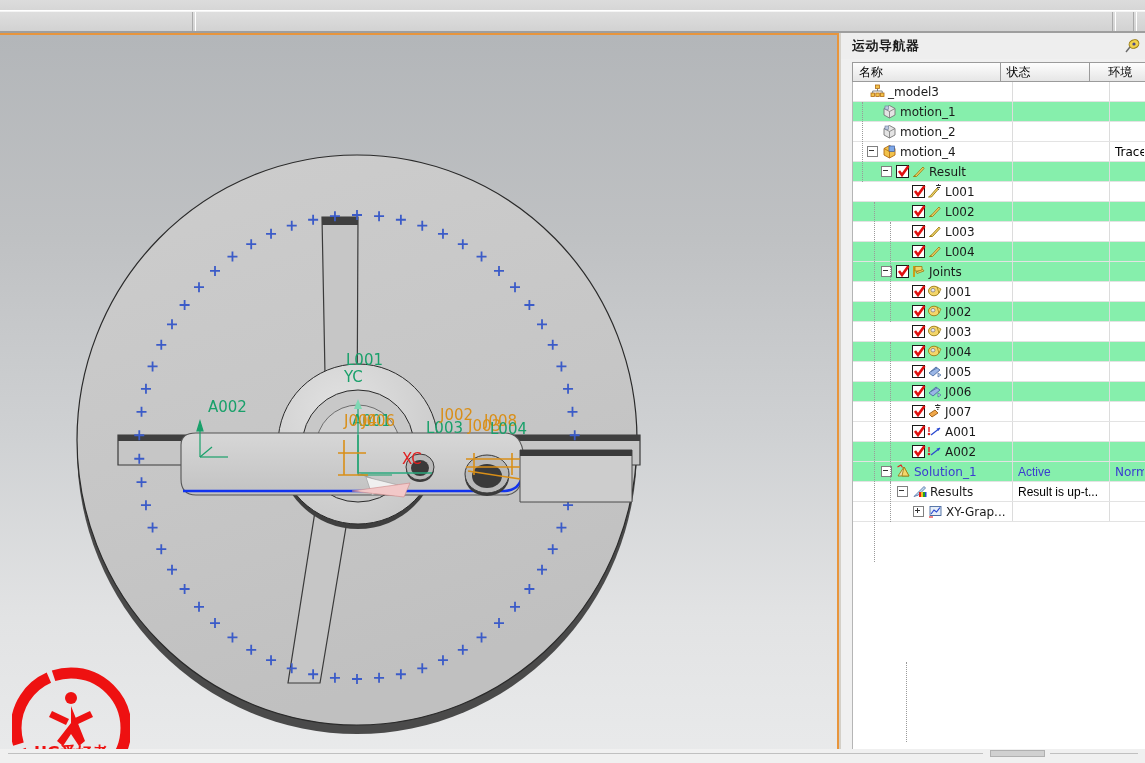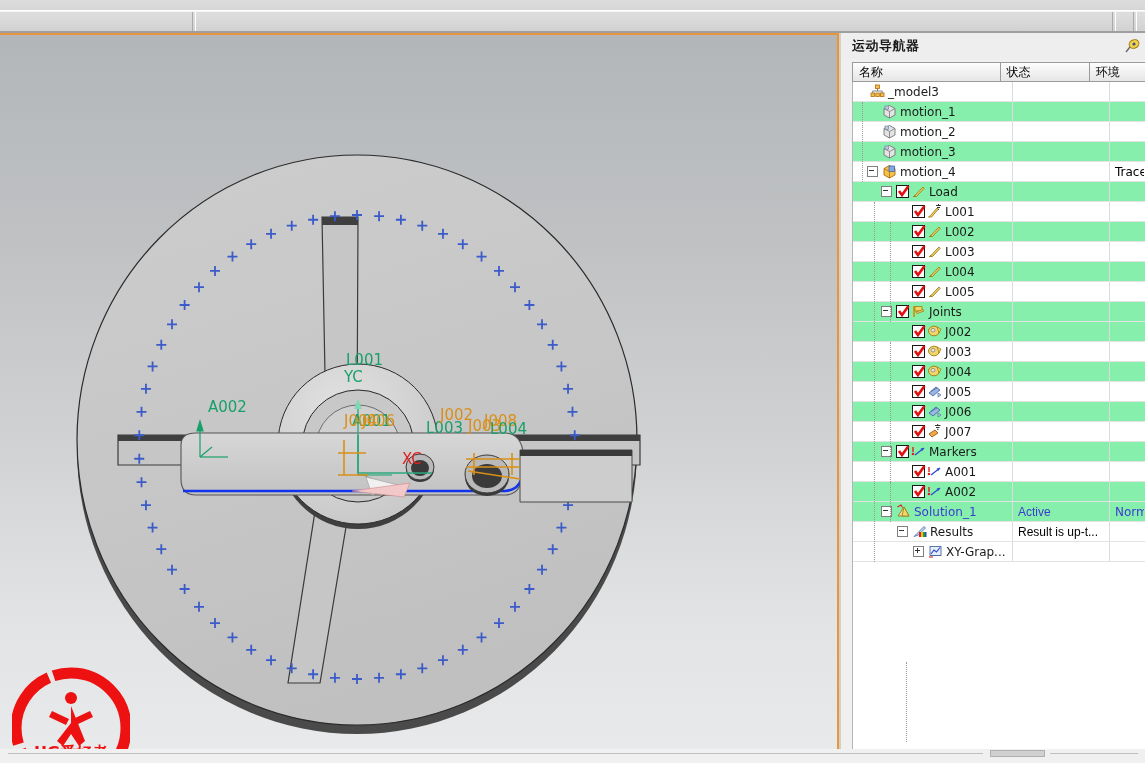--- a/index.html
+++ b/index.html
@@ -77,21 +77,21 @@
   }
   .th{
     height:18px;line-height:18px;padding-left:6px;
     border-right:1px solid #9b9b9b;
     box-sizing:border-box;font-size:12px;color:#000;
     font-family:"DejaVu Sans","Liberation Sans",sans-serif;
     overflow:hidden;white-space:nowrap;
   }
   .th.c0{width:161px;}
   .th.c1{width:97px;}
-  .th.c2{width:60px;border-right:none;}
+  .th.c2{width:60px;border-right:none;text-align:center;}
 
   
   .tree-body{
     position:absolute;left:11px;top:49px;width:293px;height:681px;
     overflow:hidden;background:#ffffff;
     border-left:1px solid #b5b5b5;
     box-sizing:border-box;
   }
   .trow{
     position:relative;height:20px;width:292px;
@@ -399,34 +399,20 @@
             <span class="ico"><svg width="15" height="15" viewBox="0 0 15 15">
                 <path d="M2 4.5 L7.5 1.5 L13 4.5 L13 11 L7.5 14 L2 11 Z" fill="#e4e4e4" stroke="#777" stroke-width="0.9"></path>
                 <path d="M2 4.5 L7.5 7.5 L13 4.5 M7.5 7.5 L7.5 14" stroke="#777" fill="none" stroke-width="0.8"></path>
                 <rect x="3" y="2" width="3.5" height="3.5" fill="#bcc8e0" stroke="#6a7a9a" stroke-width="0.6"></rect>
               </svg></span>
             <span class="tlabel">motion_2</span>
           </div>
           <div class="tcell1"></div>
           <div class="tcell2"></div>
         </div>
-        <div class="trow alt">
-          <div class="tcell0">
-            <span class="spacer" style="width: 14px;"></span>
-            <span class="spacer" style="width: 15px;"></span>
-            <span class="ico"><svg width="15" height="15" viewBox="0 0 15 15">
-                <path d="M2 4.5 L7.5 1.5 L13 4.5 L13 11 L7.5 14 L2 11 Z" fill="#e4e4e4" stroke="#777" stroke-width="0.9"></path>
-                <path d="M2 4.5 L7.5 7.5 L13 4.5 M7.5 7.5 L7.5 14" stroke="#777" fill="none" stroke-width="0.8"></path>
-                <rect x="3" y="2" width="3.5" height="3.5" fill="#bcc8e0" stroke="#6a7a9a" stroke-width="0.6"></rect>
-              </svg></span>
-            <span class="tlabel">motion_3</span>
-          </div>
-          <div class="tcell1"></div>
-          <div class="tcell2"></div>
-        </div>
         <div class="trow">
           <div class="tcell0">
             <span class="spacer" style="width: 14px;"></span>
             <span class="expander"></span>
             <span class="spacer" style="width: 4px;"></span>
             <span class="ico"><svg width="15" height="15" viewBox="0 0 15 15">
                 <path d="M2 4.5 L7.5 1.5 L13 4.5 L13 11 L7.5 14 L2 11 Z" fill="#f2c24a" stroke="#b06a12" stroke-width="0.9"></path>
                 <rect x="7" y="2" width="5.5" height="5.5" fill="#7fa8e8" stroke="#3a5a9a" stroke-width="0.7"></rect>
                 <path d="M2 4.5 L7.5 7.5 M7.5 7.5 L7.5 14" stroke="#b06a12" fill="none" stroke-width="0.8"></path>
               </svg></span>
@@ -442,21 +428,21 @@
             <span class="spacer" style="width: 4px;"></span>
             <span class="chk">
               <svg width="13" height="13" viewBox="0 0 13 13">
                 <path d="M2 6 L5 10 L11.5 1" stroke="#e01010" stroke-width="2.6" fill="none"></path>
               </svg>
             </span>
             <span class="ico"><svg width="15" height="15" viewBox="0 0 15 15">
                 <path d="M2.5 12.5 L4.5 11 L12 3 L13 4.5 L5.5 12.5 Z" fill="#f4d66a" stroke="#9a7a12" stroke-width="0.9"></path>
                 <path d="M2.5 12.5 L4.5 11.5" stroke="#9a7a12" stroke-width="0.8"></path>
               </svg></span>
-            <span class="tlabel">Load</span>
+            <span class="tlabel">Result</span>
           </div>
           <div class="tcell1"></div>
           <div class="tcell2"></div>
         </div>
         <div class="trow">
           <div class="tcell0">
             <span class="spacer" style="width: 44px;"></span>
             <span class="spacer" style="width: 15px;"></span>
             <span class="chk">
               <svg width="13" height="13" viewBox="0 0 13 13">
@@ -515,38 +501,20 @@
             <span class="chk">
               <svg width="13" height="13" viewBox="0 0 13 13">
                 <path d="M2 6 L5 10 L11.5 1" stroke="#e01010" stroke-width="2.6" fill="none"></path>
               </svg>
             </span>
             <span class="ico"><svg width="15" height="15" viewBox="0 0 15 15">
                 <path d="M2.5 12.5 L4.5 11 L12 3 L13 4.5 L5.5 12.5 Z" fill="#f4d66a" stroke="#9a7a12" stroke-width="0.9"></path>
                 <path d="M2.5 12.5 L4.5 11.5" stroke="#9a7a12" stroke-width="0.8"></path>
               </svg></span>
             <span class="tlabel">L004</span>
-          </div>
-          <div class="tcell1"></div>
-          <div class="tcell2"></div>
-        </div>
-        <div class="trow">
-          <div class="tcell0">
-            <span class="spacer" style="width: 44px;"></span>
-            <span class="spacer" style="width: 15px;"></span>
-            <span class="chk">
-              <svg width="13" height="13" viewBox="0 0 13 13">
-                <path d="M2 6 L5 10 L11.5 1" stroke="#e01010" stroke-width="2.6" fill="none"></path>
-              </svg>
-            </span>
-            <span class="ico"><svg width="15" height="15" viewBox="0 0 15 15">
-                <path d="M2.5 12.5 L4.5 11 L12 3 L13 4.5 L5.5 12.5 Z" fill="#f4d66a" stroke="#9a7a12" stroke-width="0.9"></path>
-                <path d="M2.5 12.5 L4.5 11.5" stroke="#9a7a12" stroke-width="0.8"></path>
-              </svg></span>
-            <span class="tlabel">L005</span>
           </div>
           <div class="tcell1"></div>
           <div class="tcell2"></div>
         </div>
         <div class="trow alt">
           <div class="tcell0">
             <span class="spacer" style="width: 28px;"></span>
             <span class="expander"></span>
             <span class="spacer" style="width: 4px;"></span>
             <span class="chk">
@@ -557,72 +525,91 @@
             <span class="ico"><svg width="15" height="15" viewBox="0 0 15 15">
                 <path d="M3 2 L3 13" stroke="#c9a018" stroke-width="2"></path>
                 <path d="M4 2.5 L11 2.5 L11 7 L4 7 Z" fill="#f4d66a" stroke="#9a7a12" stroke-width="0.8"></path>
                 <path d="M5 8 L12 5.5 L13 7 L6 9.5 Z" fill="#f4d66a" stroke="#9a7a12" stroke-width="0.8"></path>
               </svg></span>
             <span class="tlabel">Joints</span>
           </div>
           <div class="tcell1"></div>
           <div class="tcell2"></div>
         </div>
-        <div class="trow alt">
+        <div class="trow">
           <div class="tcell0">
             <span class="spacer" style="width: 44px;"></span>
             <span class="spacer" style="width: 15px;"></span>
             <span class="chk">
               <svg width="13" height="13" viewBox="0 0 13 13">
                 <path d="M2 6 L5 10 L11.5 1" stroke="#e01010" stroke-width="2.6" fill="none"></path>
               </svg>
             </span>
             <span class="ico"><svg width="15" height="15" viewBox="0 0 15 15">
                 <ellipse cx="7" cy="7" rx="5.5" ry="4.8" fill="#f4d66a" stroke="#9a7a12" stroke-width="0.9"></ellipse>
                 <ellipse cx="6" cy="6.2" rx="2" ry="1.8" fill="#e8e8e8" stroke="#777" stroke-width="0.7"></ellipse>
                 <path d="M10 3 L14 5 L12 9 Z" fill="#f4d66a" stroke="#9a7a12" stroke-width="0.7"></path>
               </svg></span>
-            <span class="tlabel">J002</span>
-          </div>
-          <div class="tcell1"></div>
-          <div class="tcell2"></div>
-        </div>
-        <div class="trow">
+            <span class="tlabel">J001</span>
+          </div>
+          <div class="tcell1"></div>
+          <div class="tcell2"></div>
+        </div>
+        <div class="trow alt">
           <div class="tcell0">
             <span class="spacer" style="width: 44px;"></span>
             <span class="spacer" style="width: 15px;"></span>
             <span class="chk">
               <svg width="13" height="13" viewBox="0 0 13 13">
                 <path d="M2 6 L5 10 L11.5 1" stroke="#e01010" stroke-width="2.6" fill="none"></path>
               </svg>
             </span>
             <span class="ico"><svg width="15" height="15" viewBox="0 0 15 15">
                 <ellipse cx="7" cy="7" rx="5.5" ry="4.8" fill="#f4d66a" stroke="#9a7a12" stroke-width="0.9"></ellipse>
                 <ellipse cx="6" cy="6.2" rx="2" ry="1.8" fill="#e8e8e8" stroke="#777" stroke-width="0.7"></ellipse>
                 <path d="M10 3 L14 5 L12 9 Z" fill="#f4d66a" stroke="#9a7a12" stroke-width="0.7"></path>
               </svg></span>
-            <span class="tlabel">J003</span>
-          </div>
-          <div class="tcell1"></div>
-          <div class="tcell2"></div>
-        </div>
-        <div class="trow alt">
+            <span class="tlabel">J002</span>
+          </div>
+          <div class="tcell1"></div>
+          <div class="tcell2"></div>
+        </div>
+        <div class="trow">
           <div class="tcell0">
             <span class="spacer" style="width: 44px;"></span>
             <span class="spacer" style="width: 15px;"></span>
             <span class="chk">
               <svg width="13" height="13" viewBox="0 0 13 13">
                 <path d="M2 6 L5 10 L11.5 1" stroke="#e01010" stroke-width="2.6" fill="none"></path>
               </svg>
             </span>
             <span class="ico"><svg width="15" height="15" viewBox="0 0 15 15">
                 <ellipse cx="7" cy="7" rx="5.5" ry="4.8" fill="#f4d66a" stroke="#9a7a12" stroke-width="0.9"></ellipse>
                 <ellipse cx="6" cy="6.2" rx="2" ry="1.8" fill="#e8e8e8" stroke="#777" stroke-width="0.7"></ellipse>
                 <path d="M10 3 L14 5 L12 9 Z" fill="#f4d66a" stroke="#9a7a12" stroke-width="0.7"></path>
               </svg></span>
+            <span class="tlabel">J003</span>
+          </div>
+          <div class="tcell1"></div>
+          <div class="tcell2"></div>
+        </div>
+        <div class="trow alt">
+          <div class="tcell0">
+            <span class="spacer" style="width: 44px;"></span>
+            <span class="spacer" style="width: 15px;"></span>
+            <span class="chk">
+              <svg width="13" height="13" viewBox="0 0 13 13">
+                <path d="M2 6 L5 10 L11.5 1" stroke="#e01010" stroke-width="2.6" fill="none"></path>
+              </svg>
+            </span>
+            <span class="ico"><svg width="15" height="15" viewBox="0 0 15 15">
+                <ellipse cx="7" cy="7" rx="5.5" ry="4.8" fill="#f4d66a" stroke="#9a7a12" stroke-width="0.9"></ellipse>
+                <ellipse cx="6" cy="6.2" rx="2" ry="1.8" fill="#e8e8e8" stroke="#777" stroke-width="0.7"></ellipse>
+                <path d="M10 3 L14 5 L12 9 Z" fill="#f4d66a" stroke="#9a7a12" stroke-width="0.7"></path>
+              </svg></span>
             <span class="tlabel">J004</span>
           </div>
           <div class="tcell1"></div>
           <div class="tcell2"></div>
         </div>
         <div class="trow">
           <div class="tcell0">
             <span class="spacer" style="width: 44px;"></span>
             <span class="spacer" style="width: 15px;"></span>
             <span class="chk">
@@ -666,41 +653,20 @@
             <span class="chk">
               <svg width="13" height="13" viewBox="0 0 13 13">
                 <path d="M2 6 L5 10 L11.5 1" stroke="#e01010" stroke-width="2.6" fill="none"></path>
               </svg>
             </span>
             <span class="ico"><svg width="15" height="15" viewBox="0 0 15 15">
                 <path d="M2 10 L8 6 L11 9 L5 13 Z" fill="#f0a84a" stroke="#9a5a12" stroke-width="0.9"></path>
                 <path d="M8 1.5 L13.5 1.5 M9 3.5 L12.5 3.5 M10 5.3 L11.5 5.3 M10.7 0 L10.7 2" stroke="#333" fill="none" stroke-width="1"></path>
               </svg></span>
             <span class="tlabel">J007</span>
-          </div>
-          <div class="tcell1"></div>
-          <div class="tcell2"></div>
-        </div>
-        <div class="trow alt">
-          <div class="tcell0">
-            <span class="spacer" style="width: 28px;"></span>
-            <span class="expander"></span>
-            <span class="spacer" style="width: 4px;"></span>
-            <span class="chk">
-              <svg width="13" height="13" viewBox="0 0 13 13">
-                <path d="M2 6 L5 10 L11.5 1" stroke="#e01010" stroke-width="2.6" fill="none"></path>
-              </svg>
-            </span>
-            <span class="ico"><svg width="15" height="15" viewBox="0 0 15 15">
-                <path d="M2 3 L2 8" stroke="#e02020" stroke-width="1.4"></path>
-                <circle cx="2" cy="10" r="1.3" fill="#e02020"></circle>
-                <path d="M4 11 L13 4" stroke="#2a4ad0" stroke-width="1.3" fill="none"></path>
-                <path d="M13 4 L9.5 4.5 L11.5 7 Z" fill="#2a4ad0"></path>
-              </svg></span>
-            <span class="tlabel">Markers</span>
           </div>
           <div class="tcell1"></div>
           <div class="tcell2"></div>
         </div>
         <div class="trow">
           <div class="tcell0">
             <span class="spacer" style="width: 44px;"></span>
             <span class="spacer" style="width: 15px;"></span>
             <span class="chk">
               <svg width="13" height="13" viewBox="0 0 13 13">

